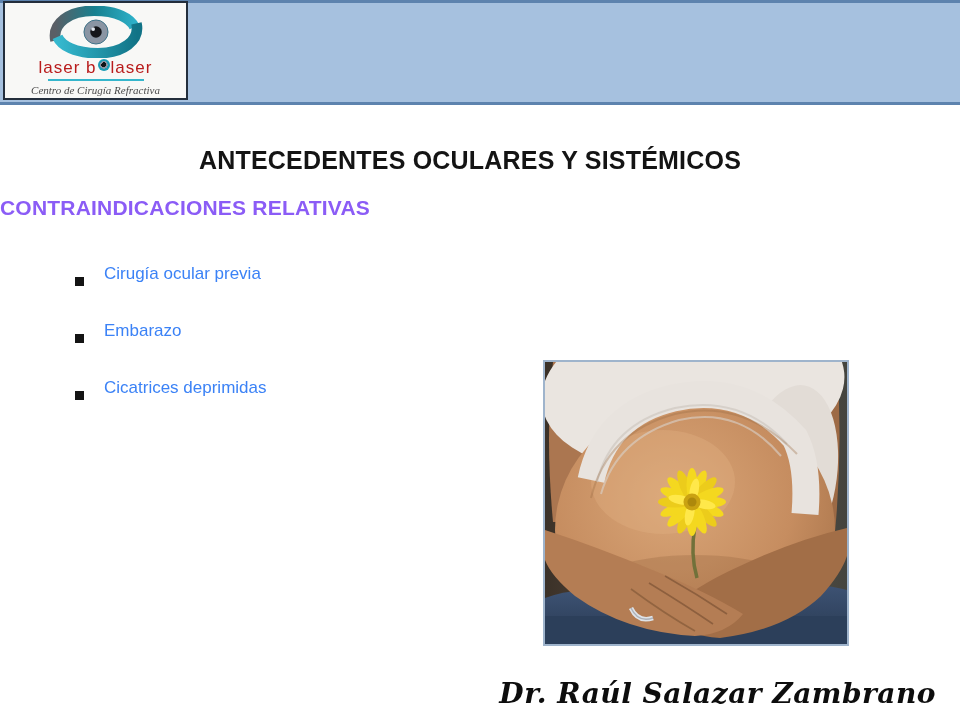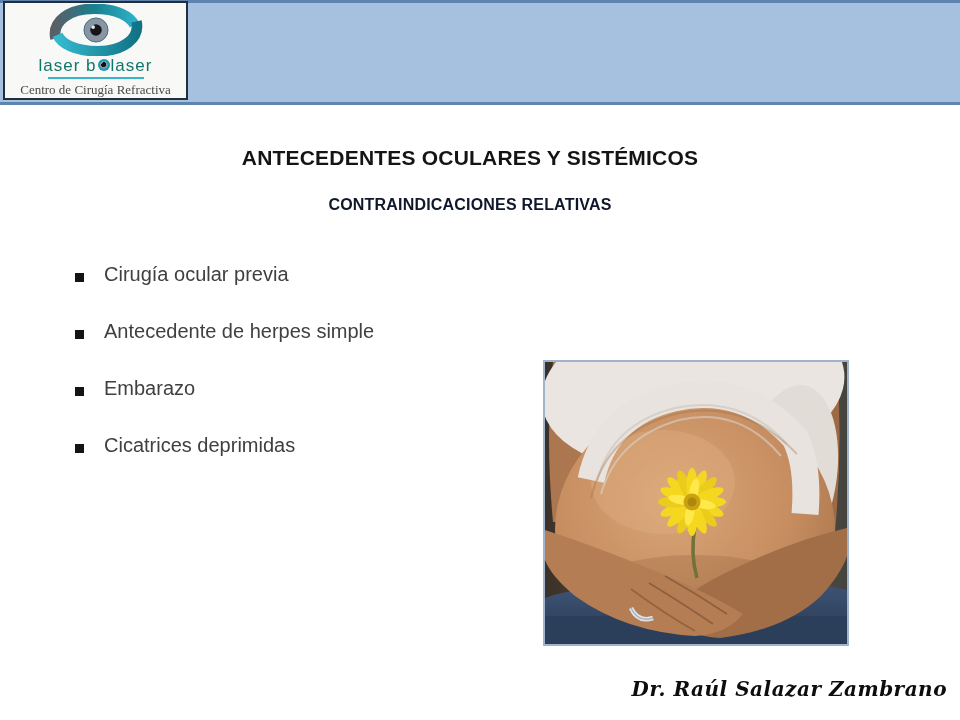--- a/index.html
+++ b/index.html
@@ -21,64 +21,64 @@
   }
   
   .logo-box{
     position:absolute;left:3px;top:1px;width:185px;height:99px;
     background:#f8f8f6;border:2px solid #232e3c;box-sizing:border-box;
     display:flex;flex-direction:column;align-items:center;justify-content:center;
     z-index:3;
   }
   .logo-eye{display:block;margin-bottom:1px;}
   .logo-wordmark{
-    display:flex;align-items:center;font-size:17px;color:#0f766e;
+    display:flex;font-size:17px;color:#b91c1c;
     letter-spacing:1px;font-weight:500;line-height:17px;
   }
   .mini-eye{
     display:inline-block;width:12px;height:12px;border-radius:50%;margin:0 1px;
     background:radial-gradient(circle at 48% 48%, #101418 0 27%, #8a95a3 28% 44%, #1b9cb5 45%);
   }
   .logo-underline{width:96px;height:2px;background:#35b6cc;margin:3px 0 3px;}
   .logo-tagline{
-    font-family:"Liberation Serif",serif;
-    font-size:13px;color:#4a4a4a;
+    font-family:"Liberation Serif",serif;font-style:italic;
+    font-size:11px;color:#4a4a4a;
   }
   
   .heading-primary{
     position:absolute;top:146px;left:0;width:940px;text-align:center;
-    font-size:21px;font-weight:bold;color:#141414;letter-spacing:0.2px;
+    font-size:25px;font-weight:bold;color:#141414;letter-spacing:0.2px;
   }
   .heading-secondary{
-    position:absolute;top:196px;left:0;width:940px;text-align:center;
-    font-size:16px;font-weight:bold;color:#0f172a;letter-spacing:0.2px;
+    position:absolute;top:196px;left:0;width:940px;text-align:left;
+    font-size:21px;font-weight:bold;color:#8b5cf6;letter-spacing:0.2px;
   }
   
   .bullet-list{
     position:absolute;left:75px;top:262px;margin:0;padding:0;list-style:none;
   }
   .bullet-item{
-    display:flex;align-items:center;margin-bottom:33px;
-    font-size:20px;line-height:24px;color:#404040;
+    display:flex;align-items:flex-end;margin-bottom:33px;
+    font-size:17px;line-height:24px;color:#3b82f6;
   }
   .bullet-marker{
     flex:none;width:9px;height:9px;background:#141414;
     margin-top:7px;margin-right:20px;
   }
   
   .photo-frame{
     position:absolute;left:543px;top:360px;width:306px;height:286px;
     border:2px solid #9fb4cc;box-sizing:border-box;background:#42392f;
   }
   .photo-frame svg{display:block;width:100%;height:100%;}
   
   .footer-author{
-    position:absolute;top:677px;right:13px;
+    position:absolute;top:677px;right:24px;
     font-family:"DejaVu Serif",serif;font-style:italic;font-weight:bold;
-    font-size:20px;color:#0d0d0d;letter-spacing:0.5px;
+    font-size:28px;color:#0d0d0d;letter-spacing:0.5px;
   }
 </style>
 </head>
 <body>
 
 <div class="slide">
 
   <div class="header-band"></div>
   <div class="slide-title">PRK</div>
 
@@ -110,24 +110,20 @@
     <div class="logo-tagline">Centro de Cirugía Refractiva</div>
   </div>
 
   <div class="heading-primary">ANTECEDENTES OCULARES Y SISTÉMICOS</div>
   <div class="heading-secondary">CONTRAINDICACIONES RELATIVAS</div>
 
   <ul class="bullet-list">
     <li class="bullet-item">
       <span class="bullet-marker"></span>
       <span>Cirugía ocular previa</span>
-    </li>
-    <li class="bullet-item">
-      <span class="bullet-marker"></span>
-      <span>Antecedente de herpes simple</span>
     </li>
     <li class="bullet-item">
       <span class="bullet-marker"></span>
       <span>Embarazo</span>
     </li>
     <li class="bullet-item">
       <span class="bullet-marker"></span>
       <span>Cicatrices deprimidas</span>
     </li>
   </ul>

